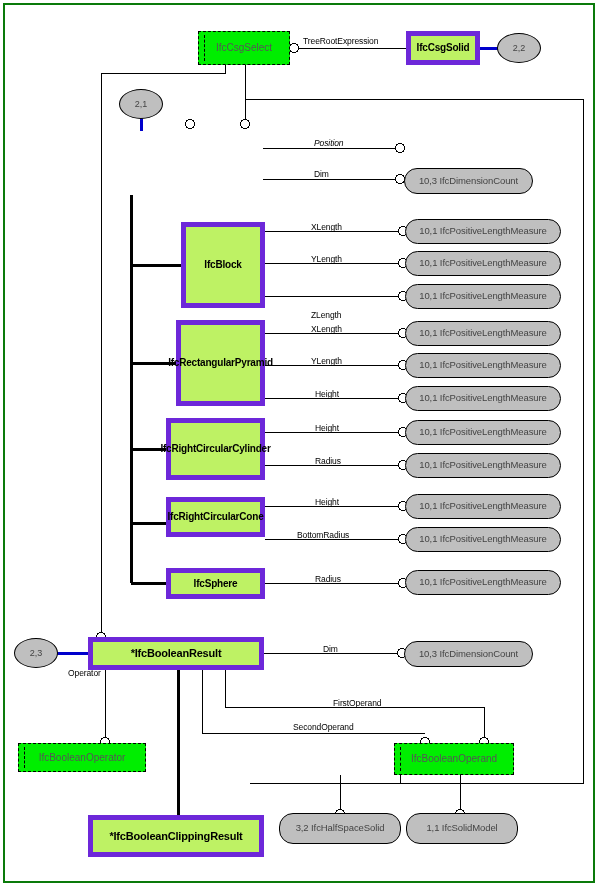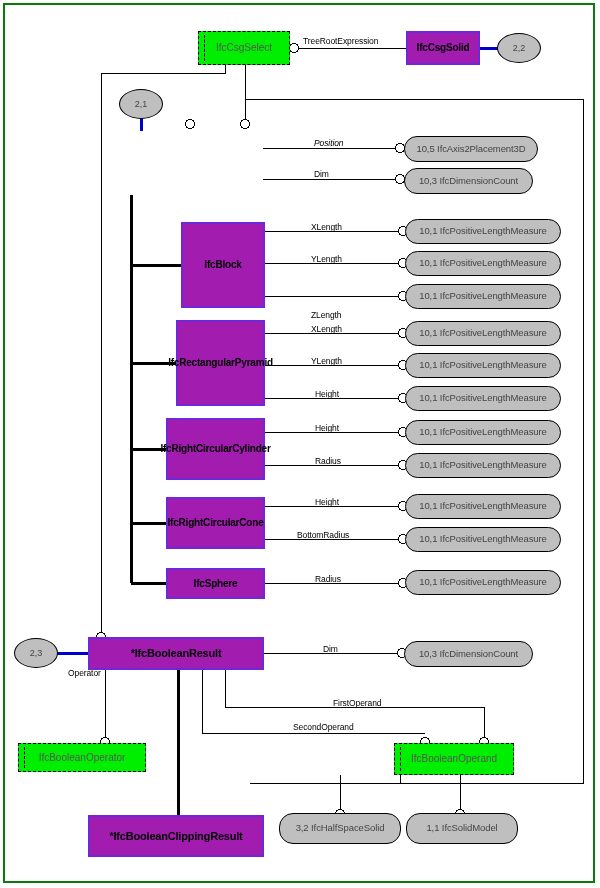--- a/index.html
+++ b/index.html
@@ -31,22 +31,22 @@
   .node {
     position: absolute;
     box-sizing: border-box;
     display: flex;
     align-items: center;
     justify-content: center;
     text-align: center;
     line-height: 1.12;
   }
   .entity {
-    background: #a21caf;
-    border: 2px solid #6d28d9;
+    background: #bef264;
+    border: 5px solid #6d28d9;
     color: #000000;
     font-weight: bold;
     font-size: 10px;
     letter-spacing: -0.2px;
   }
   .select-type {
     background: #00ee00;
     border: 1px dashed #000000;
     color: #555555;
     font-size: 10px;
@@ -185,23 +185,20 @@
 
   <div class="node page-ref" style="left:497px; top:33px; width:44px; height:30px;">
     <span>2,2</span>
   </div>
 
   <div class="node page-ref" style="left:119px; top:89px; width:44px; height:30px;">
     <span>2,1</span>
   </div>
 
 
-  <div class="node ref-box" style="left:404px; top:136px; width:134px; height:26px;">
-    <span>10,5 IfcAxis2Placement3D</span>
-  </div>
 
   <div class="node ref-box" style="left:404px; top:168px; width:129px; height:26px;">
     <span>10,3 IfcDimensionCount</span>
   </div>
 
   <div class="node entity" style="left:181px; top:222px; width:84px; height:86px;">
     <span>IfcBlock</span>
   </div>
 
   <div class="node ref-box" style="left:405px; top:219px; width:156px; height:25px;">
@@ -232,21 +229,21 @@
     <span>IfcRightCircularCylinder</span>
   </div>
 
   <div class="node ref-box" style="left:405px; top:420px; width:156px; height:25px;">
     <span>10,1 IfcPositiveLengthMeasure</span>
   </div>
   <div class="node ref-box" style="left:405px; top:453px; width:156px; height:25px;">
     <span>10,1 IfcPositiveLengthMeasure</span>
   </div>
 
-  <div class="node entity" style="left:166px; top:497px; width:99px; height:52px;align-items:center;">
+  <div class="node entity" style="left:166px; top:497px; width:99px; height:40px;align-items:center;">
     <span>IfcRightCircularCone</span>
   </div>
 
   <div class="node ref-box" style="left:405px; top:494px; width:156px; height:25px;">
     <span>10,1 IfcPositiveLengthMeasure</span>
   </div>
   <div class="node ref-box" style="left:405px; top:527px; width:156px; height:25px;">
     <span>10,1 IfcPositiveLengthMeasure</span>
   </div>
 

